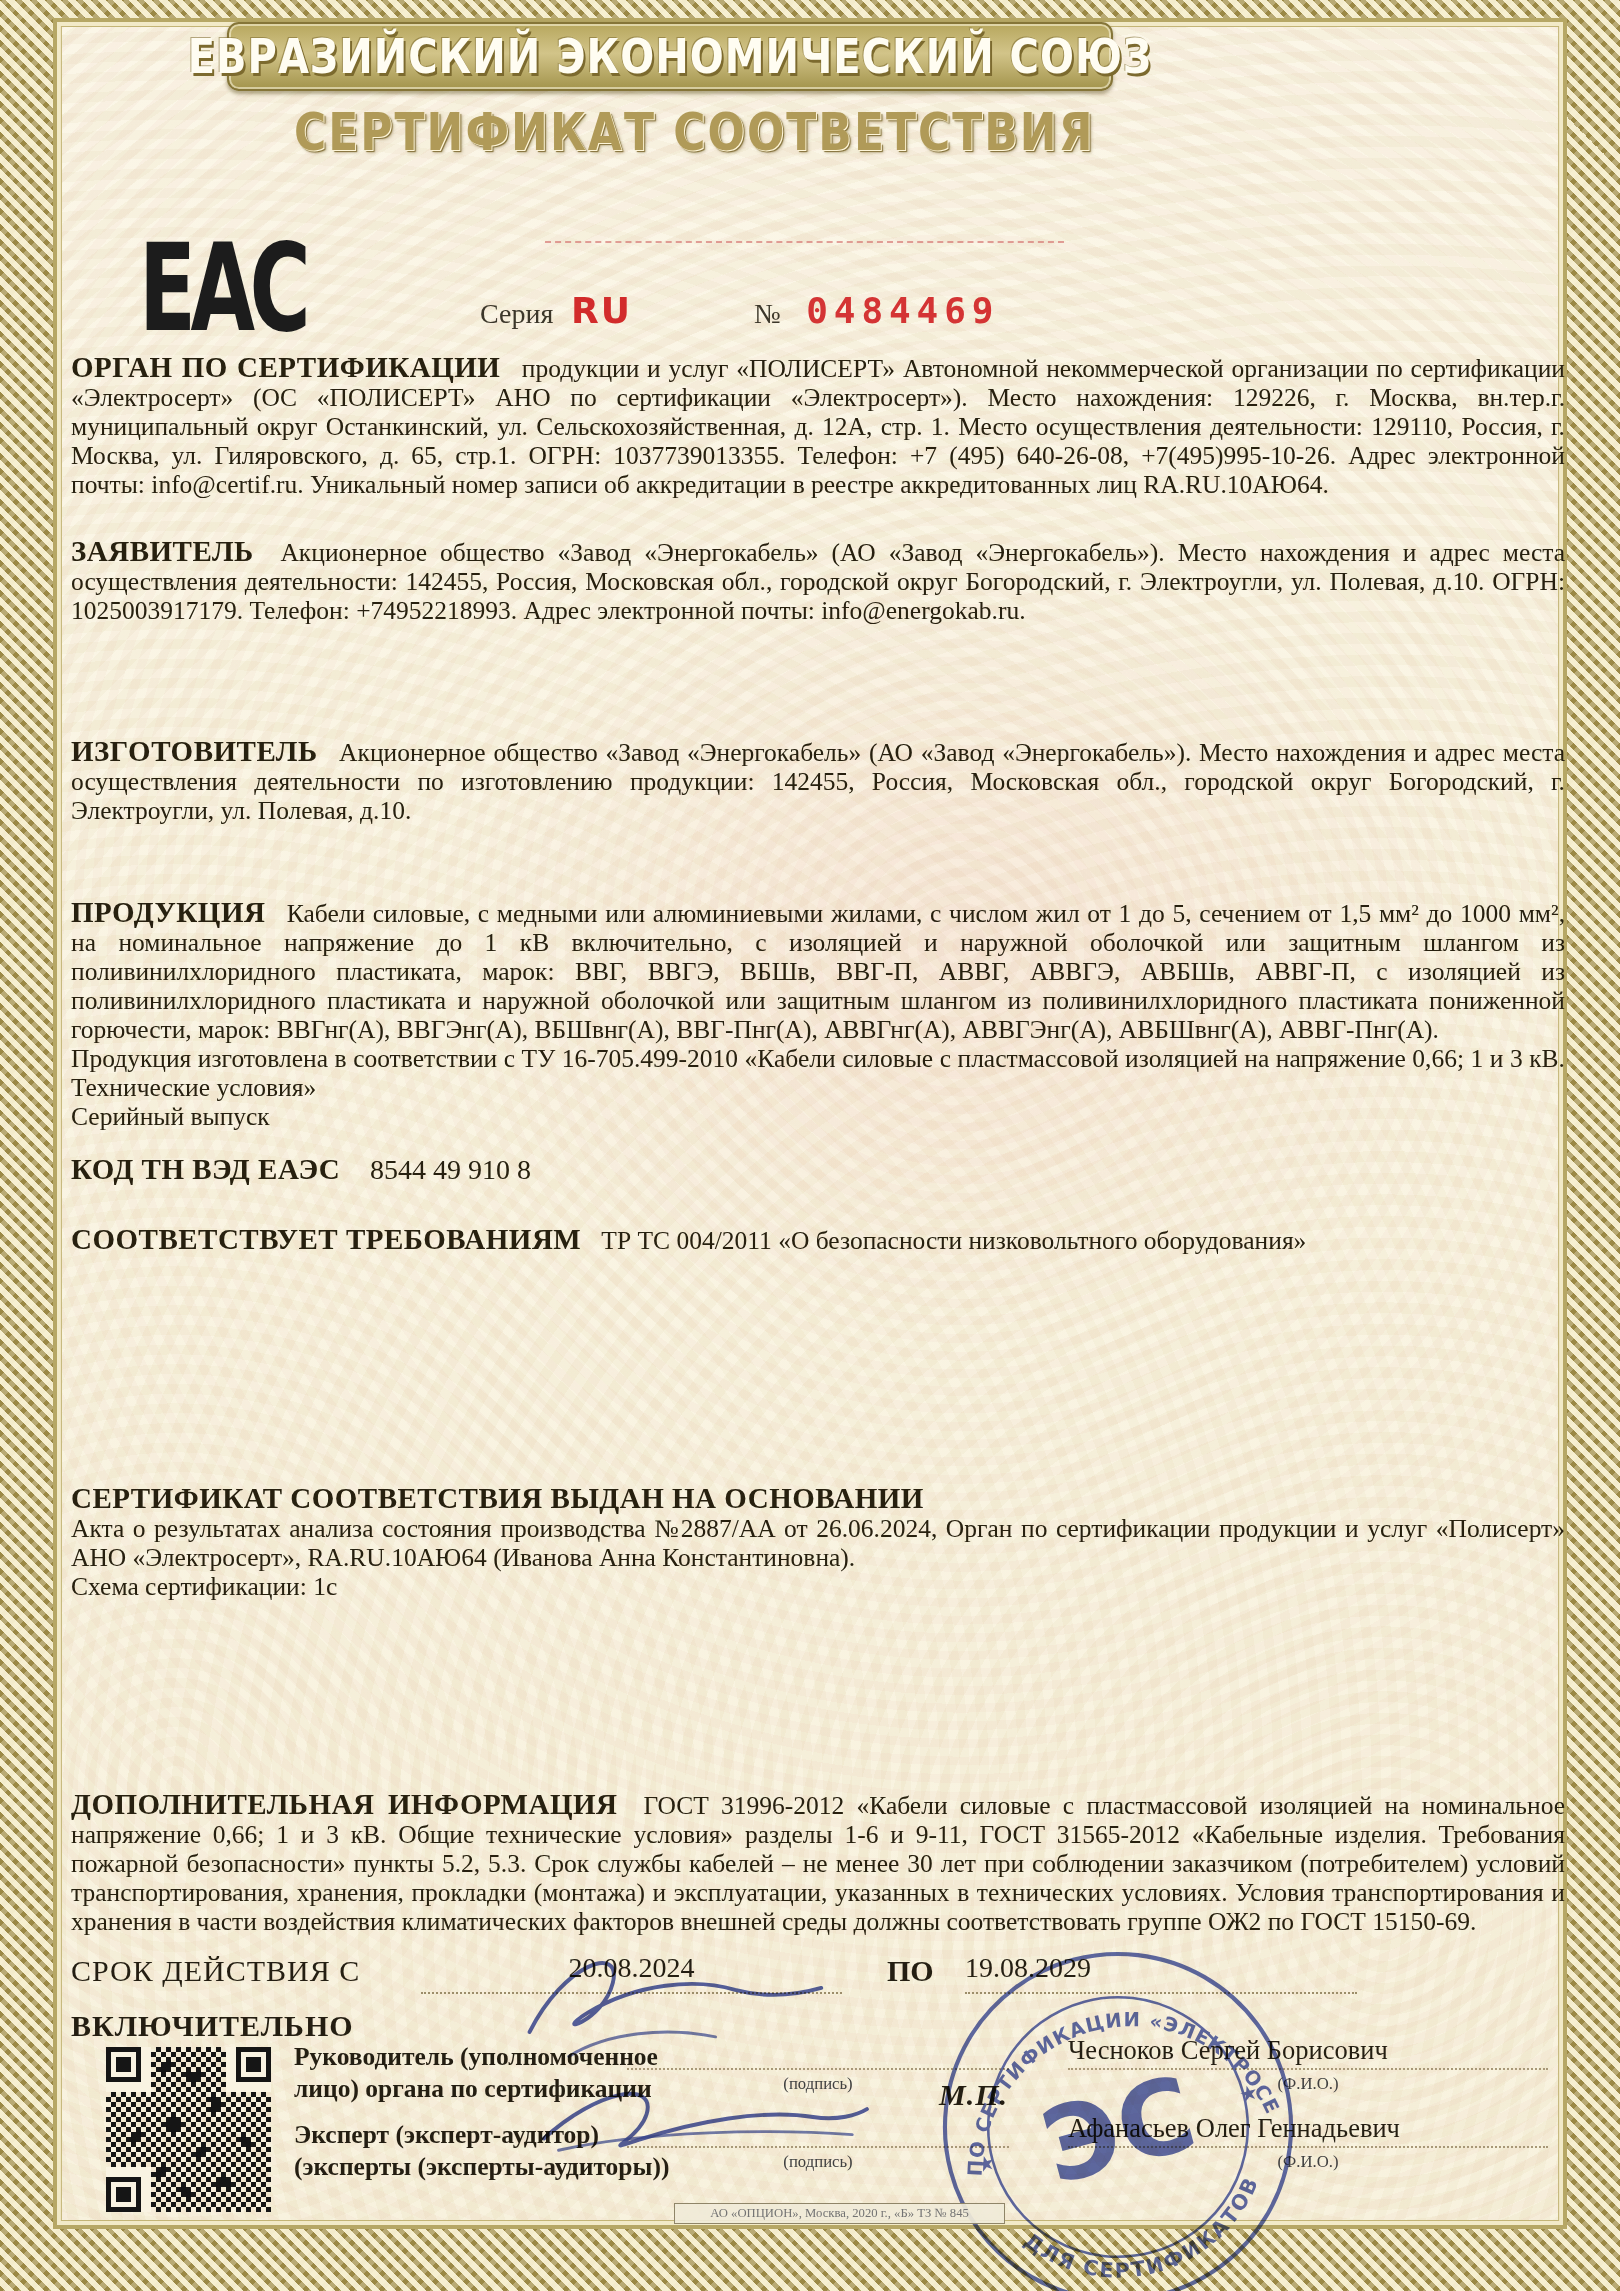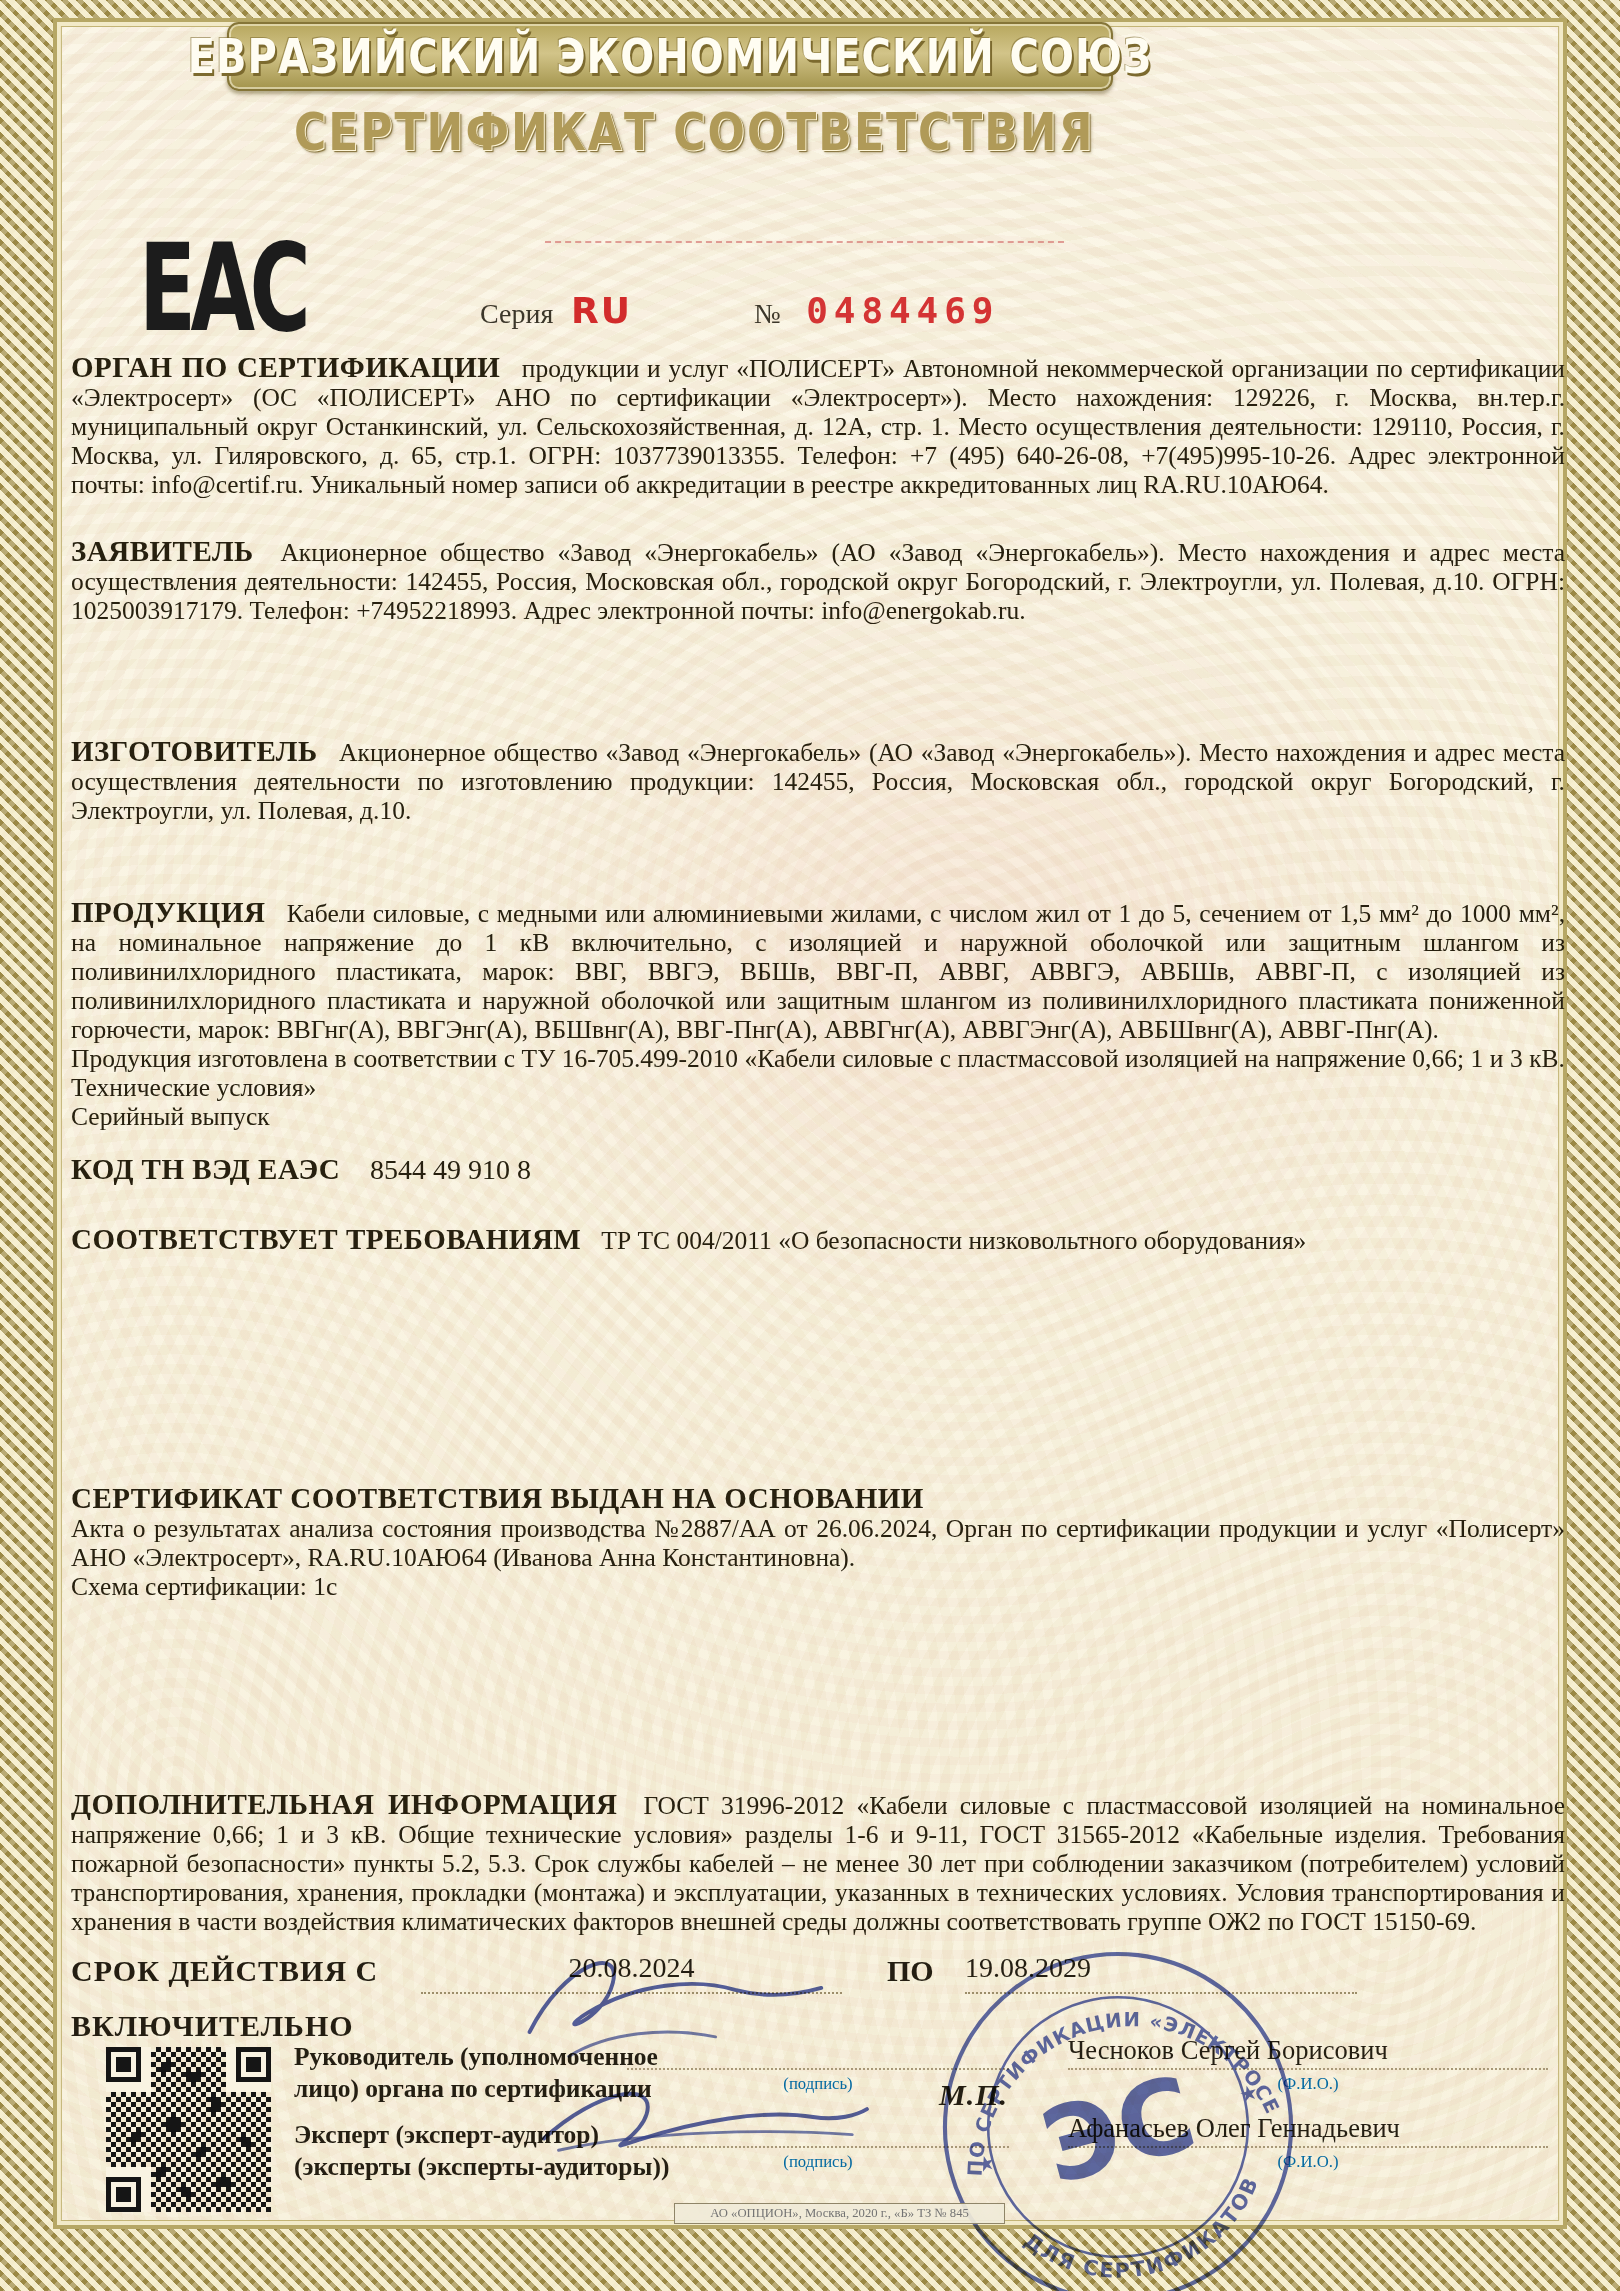--- a/index.html
+++ b/index.html
@@ -42,32 +42,32 @@
   .series-label{font-size:28px;color:#3c372a;}
   .series-value{font-family:"DejaVu Sans", sans-serif;font-weight:bold;font-size:36px;color:#d22b2b;margin-left:13.7px;letter-spacing:2px;}
   .serial-label{font-size:28px;color:#3c372a;margin-left:118px;}
   .serial-value{font-family:"DejaVu Sans Mono", monospace;font-weight:bold;font-size:36px;color:#d43434;margin-left:21.6px;letter-spacing:5.9px;}
   
   .sec{position:absolute;left:71px;width:1494px;margin:0;font-size:25.5px;line-height:29px;text-align:justify;color:#27200f;}
   .sec .h{font-weight:bold;font-size:29px;letter-spacing:0.5px;margin-right:13.7px;color:#27200f;}
   .sec .blk{display:block;}
   .inline-val{font-size:28px;margin-left:9.8px;}
   
-  .v-label{position:absolute;left:71px;top:1954px;font-weight:bold;font-size:30px;letter-spacing:1px;}
+  .v-label{position:absolute;left:71px;top:1954px;font-weight:normal;font-size:30px;letter-spacing:1px;}
   .v-incl{position:absolute;left:71px;top:2009px;font-weight:bold;font-size:30px;letter-spacing:1px;}
   .v-line1{position:absolute;left:421px;top:1952px;width:421px;text-align:center;font-size:28px;
      border-bottom:2px dotted #9c8d6a;padding-bottom:7.8px;}
   .v-po{position:absolute;left:887px;top:1954px;font-weight:bold;font-size:30px;}
   .v-line2{position:absolute;left:965px;top:1952px;width:392px;font-size:28px;
      border-bottom:2px dotted #9c8d6a;padding-bottom:7.8px;}
   
   .qr{position:absolute;left:106px;top:2047px;width:165px;height:165px;}
   .sg-label{position:absolute;font-weight:bold;font-size:25.5px;line-height:32px;width:382px;margin:0;}
   .sig-line{position:absolute;border-bottom:2px dotted #a89877;}
-  .sig-cap{position:absolute;font-size:16.7px;color:#0369a1;text-align:center;}
+  .sig-cap{position:absolute;font-size:16.7px;color:#404040;text-align:center;}
   .sg-name{position:absolute;font-size:26.5px;text-align:left;white-space:nowrap;}
   .mp{position:absolute;left:939px;top:2078px;font-weight:bold;font-size:30px;letter-spacing:1px;font-style:italic;}
   .stamp{position:absolute;left:912px;top:1921px;width:412px;height:412px;opacity:.82;mix-blend-mode:multiply;}
   .ink{position:absolute;mix-blend-mode:multiply;}
   .footer-note{position:absolute;left:674px;top:2203px;width:329px;height:18.6px;line-height:18.6px;
      background:rgba(240,234,216,.92);border:1px solid #8f8568;font-size:12.7px;color:#737373;text-align:center;}
 </style>
 </head>
 <body>
 

